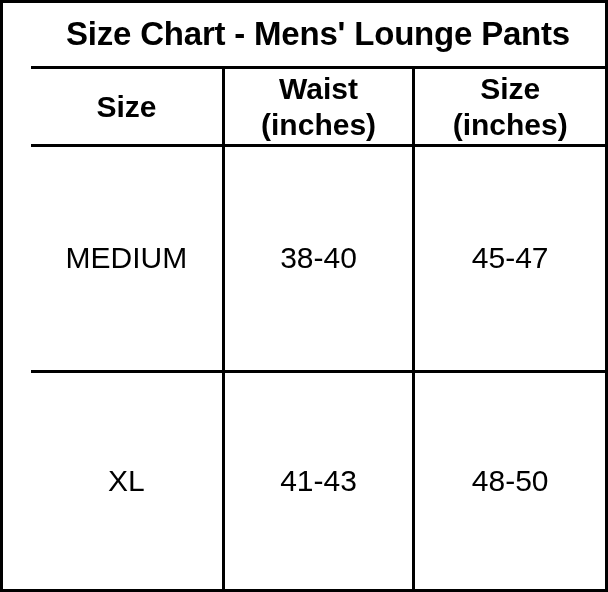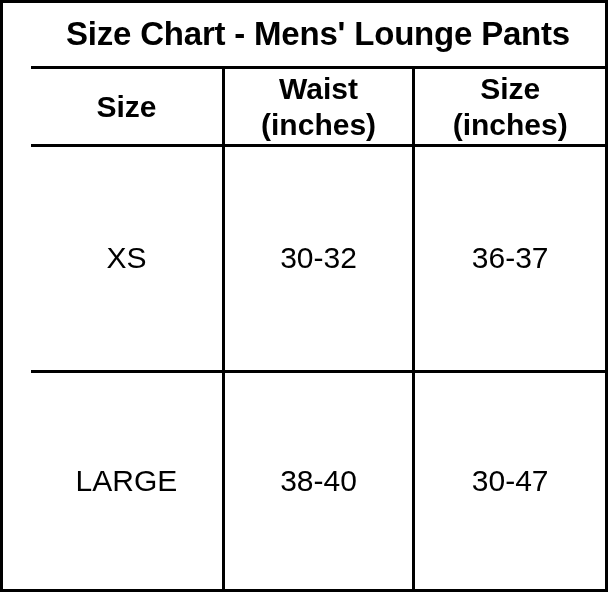--- a/index.html
+++ b/index.html
@@ -88,25 +88,25 @@
           <span class="hdr-line">(inches)</span>
         </th>
         <th>
           <span class="hdr-line">Size</span>
           <span class="hdr-line">(inches)</span>
         </th>
       </tr>
     </thead>
     <tbody>
       <tr>
-        <td>XS</td>
-        <td>30-32</td>
-        <td>36-37</td>
+        <td>MEDIUM</td>
+        <td>38-40</td>
+        <td>45-47</td>
       </tr>
       <tr>
-        <td>LARGE</td>
-        <td>38-40</td>
-        <td>30-47</td>
+        <td>XL</td>
+        <td>41-43</td>
+        <td>48-50</td>
       </tr>
     </tbody>
   </table>
 
 </div>
 
 </body></html>

